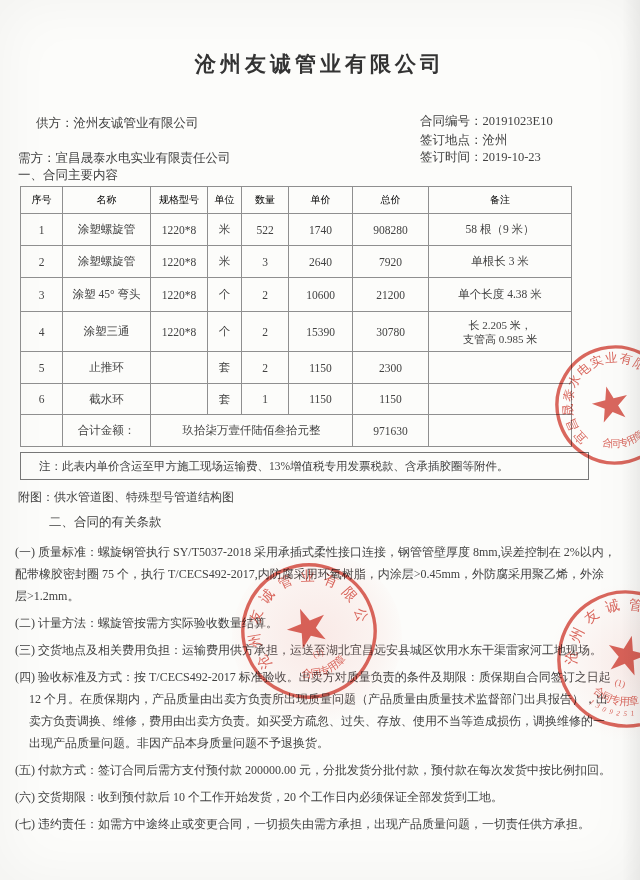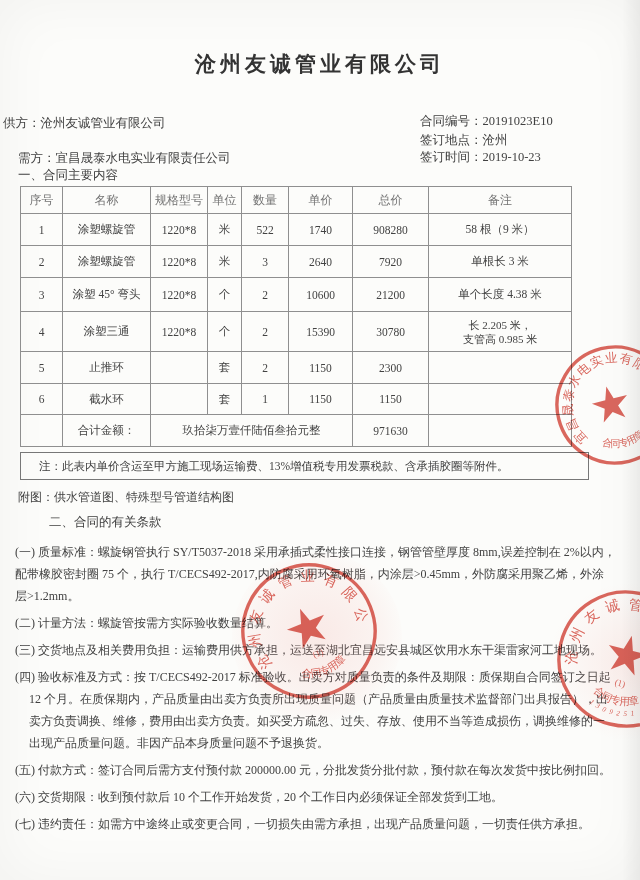--- a/index.html
+++ b/index.html
@@ -30,21 +30,21 @@
   table.items{
     position:absolute;left:20px;top:186px;width:551px;
     border-collapse:collapse;table-layout:fixed;
     font-size:11.5px;color:#424242;
     border:1px solid #777;
   }
   table.items td,table.items th{
     border:1px solid #8f8f8f;text-align:center;vertical-align:middle;
     padding:0 2px;font-weight:normal;overflow:hidden;white-space:nowrap;
   }
-  table.items th{font-size:12px;color:#737373;}
+  table.items th{font-size:10px;color:#000000;}
   tr.hd{height:27px;} tr.r1{height:32px;} tr.r2{height:32px;} tr.r3{height:34px;}
   tr.r4{height:40px;} tr.r5{height:32px;} tr.r6{height:31px;} tr.rt{height:32px;}
   .remark-2line{font-size:11px;line-height:14px;white-space:nowrap;}
 
   .note-box{
     left:20px;top:452px;width:549px;height:26px;
     border:1px solid #777;
     font-size:11.5px;color:#414141;line-height:26px;
     padding-left:18px;white-space:nowrap;overflow:hidden;
   }
@@ -64,21 +64,21 @@
   .smudge.s2{left:548px;top:582px;width:160px;height:160px;
     background:radial-gradient(circle,rgba(236,140,130,0.14) 0%,rgba(236,140,130,0) 70%);}
 </style>
 </head>
 <body>
 
 <div class="page">
 
   <div class="abs company-title">沧州友诚管业有限公司</div>
 
-  <div class="abs info" style="left:3px;top:115px;">供方：沧州友诚管业有限公司</div>
+  <div class="abs info" style="left:36px;top:115px;">供方：沧州友诚管业有限公司</div>
   <div class="abs info" style="left:18px;top:150px;">需方：宜昌晟泰水电实业有限责任公司</div>
   <div class="abs info" style="left:420px;top:113px;">合同编号：20191023E10</div>
   <div class="abs info" style="left:420px;top:132px;">签订地点：沧州</div>
   <div class="abs info" style="left:420px;top:149px;">签订时间：2019-10-23</div>
 
   <div class="abs sec-heading" style="left:18px;top:167px;">一、合同主要内容</div>
 
   <table class="items">
     <colgroup>
       <col style="width:42px">

